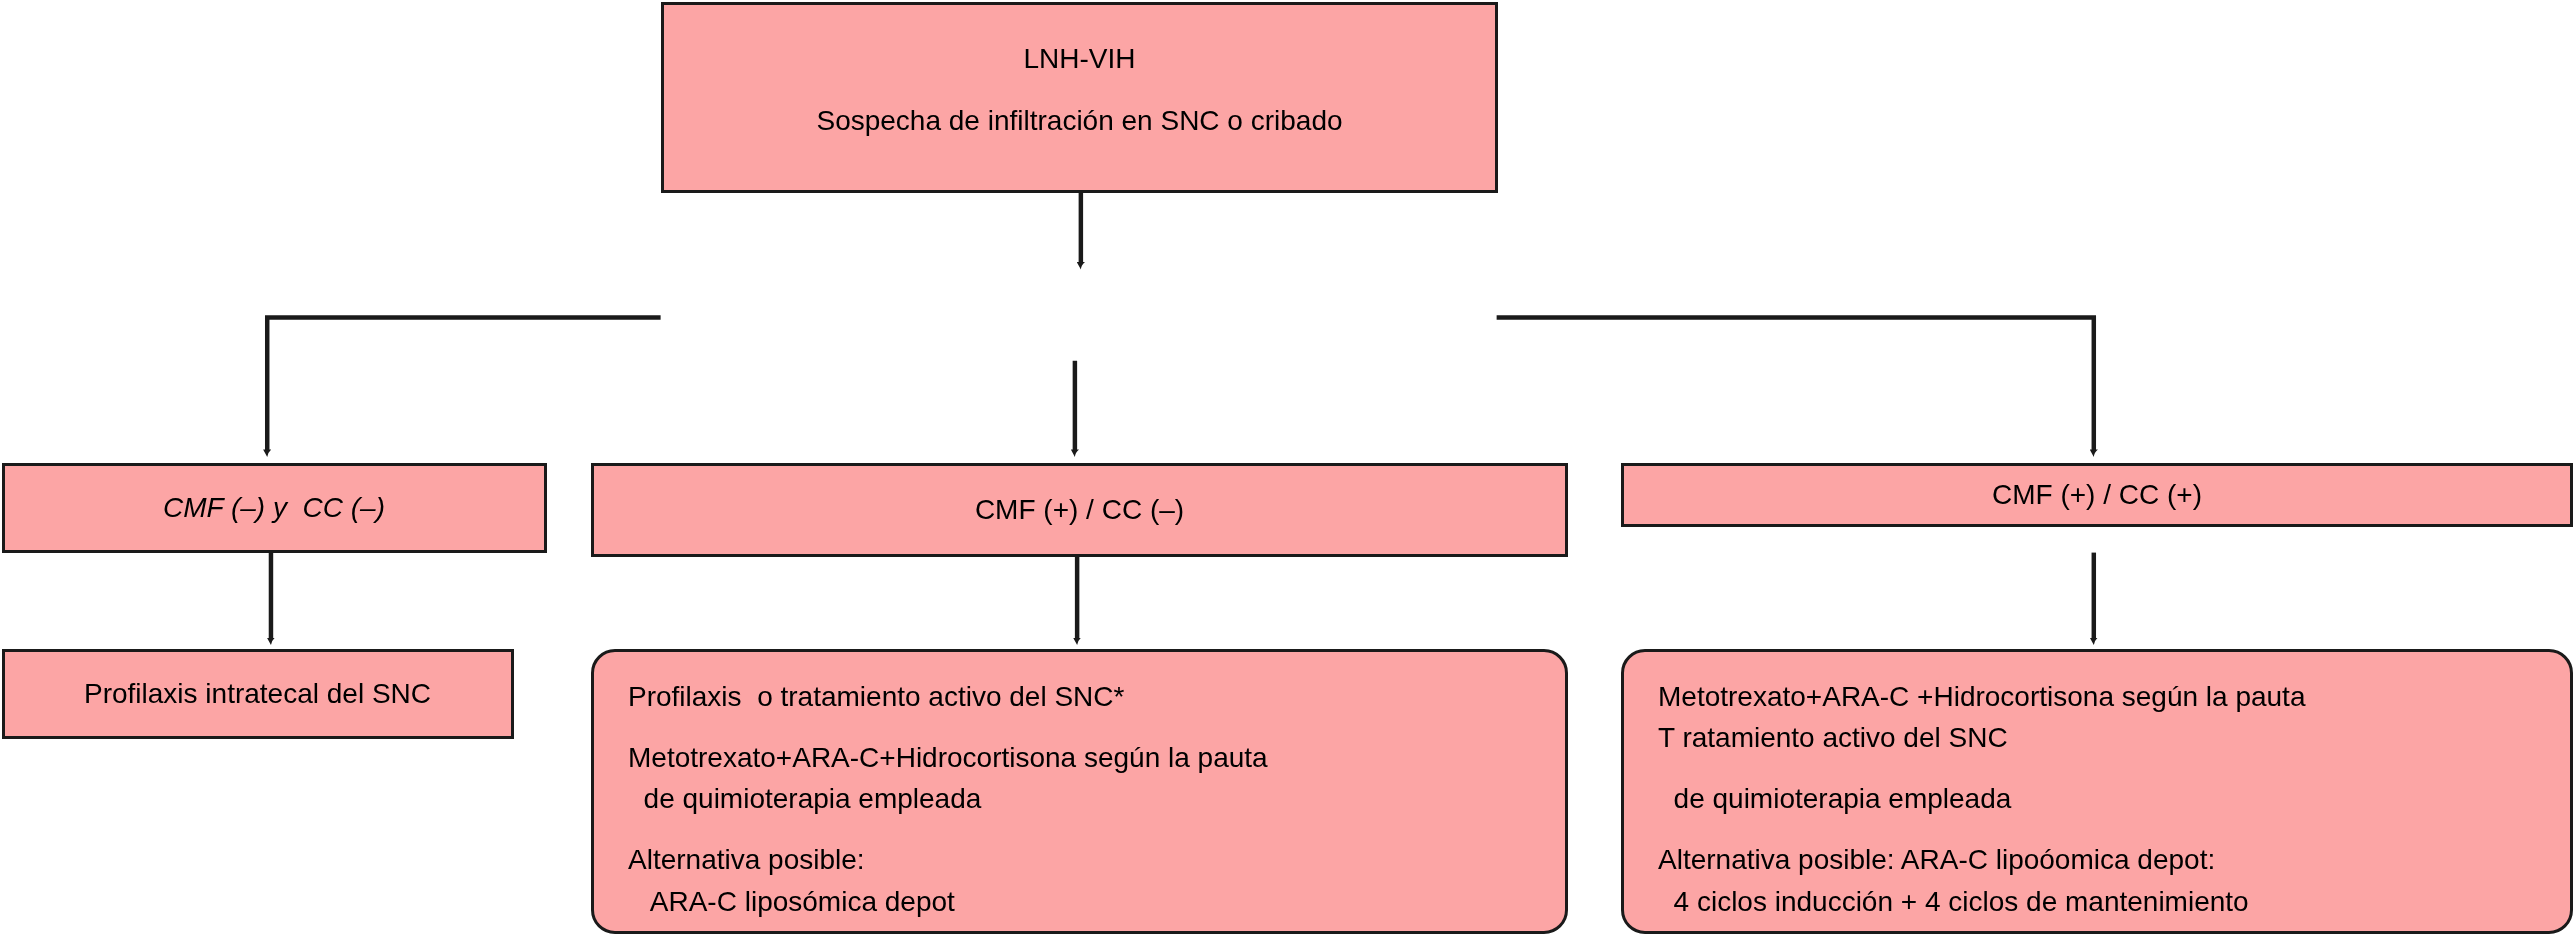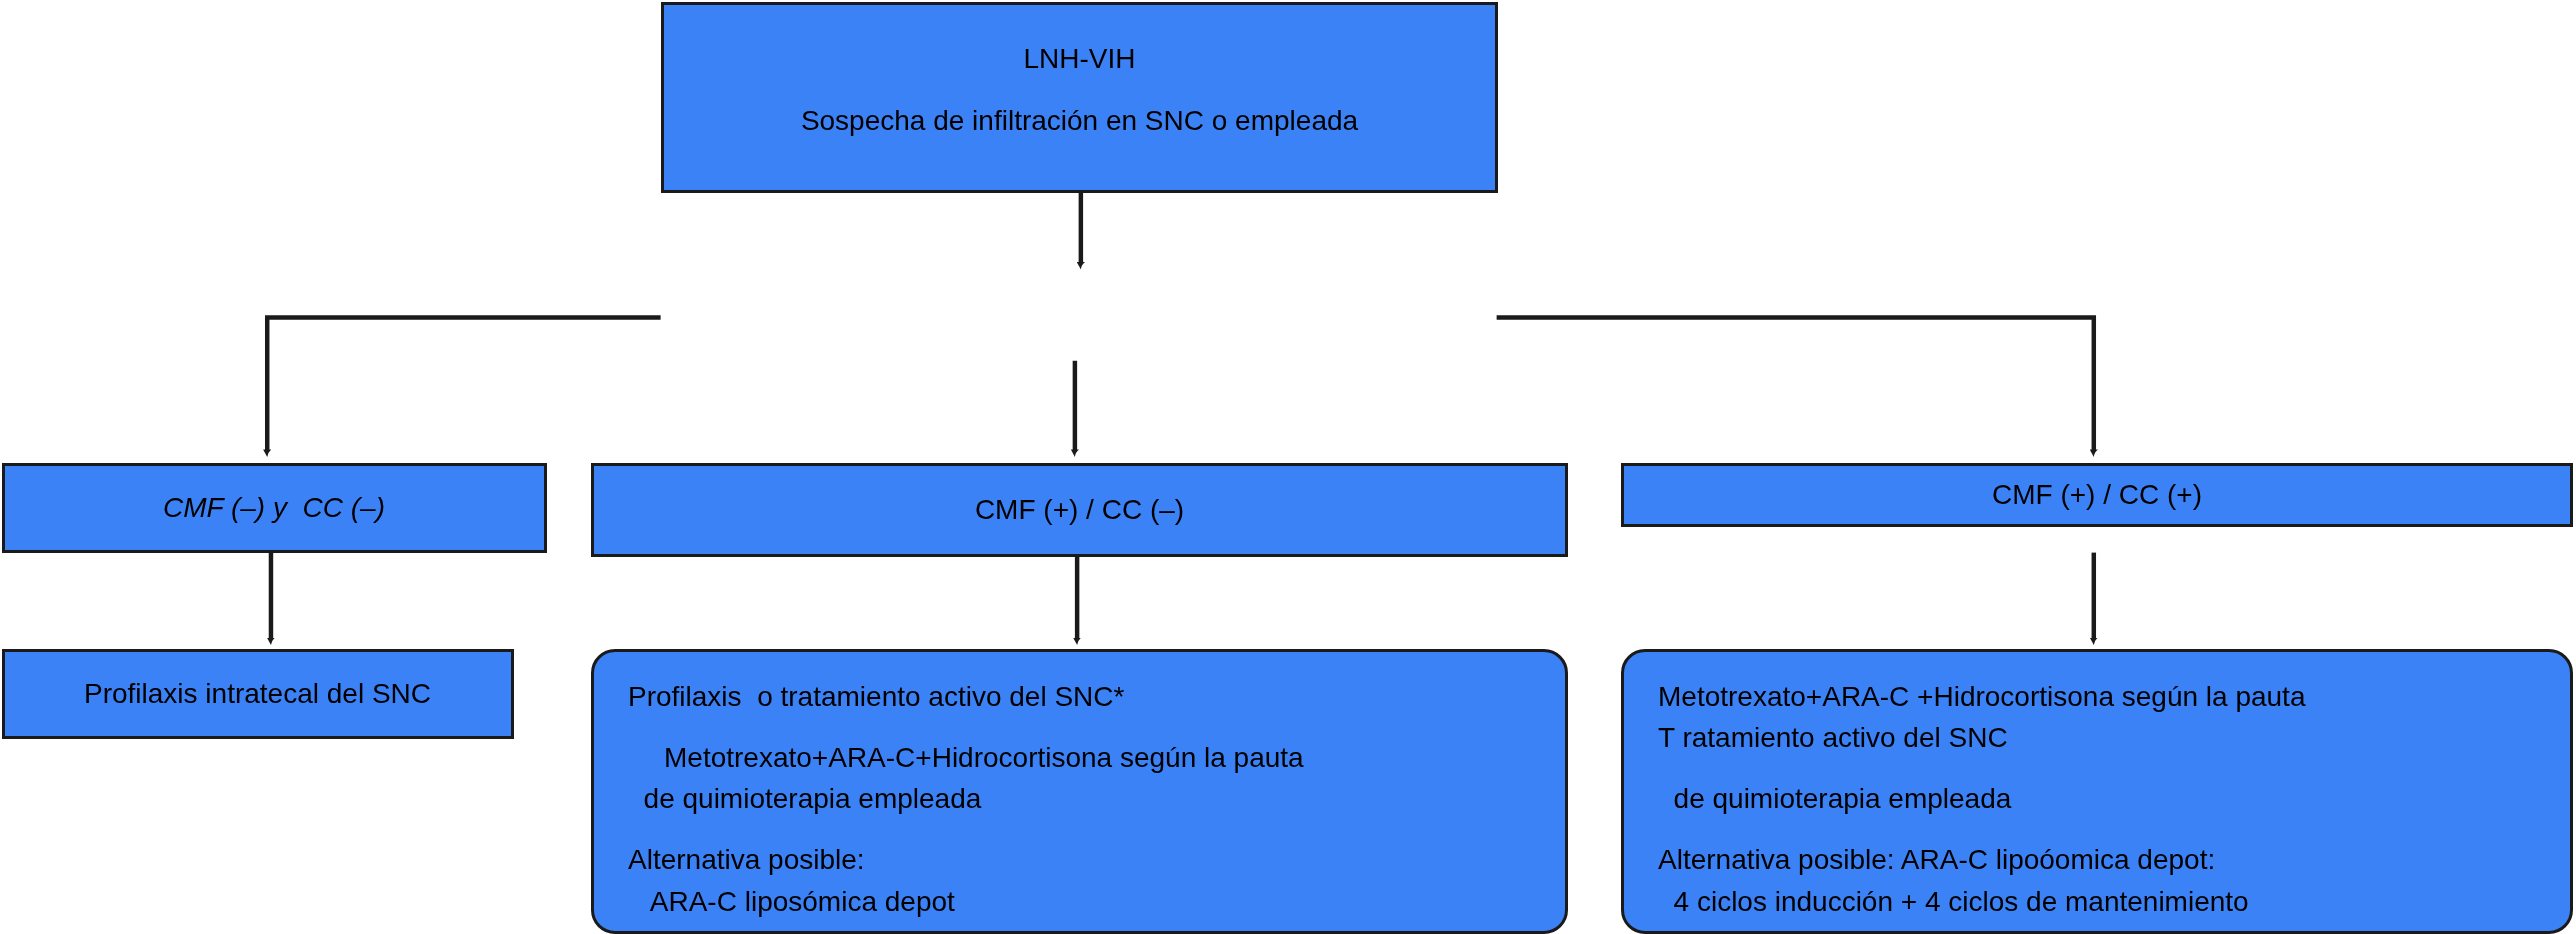--- a/index.html
+++ b/index.html
@@ -11,21 +11,21 @@
     position: relative;
     width: 2576px;
     height: 935px;
     background: #ffffff;
     font-family: "Liberation Sans", sans-serif;
     overflow: hidden;
   }
   .node {
     position: absolute;
     box-sizing: border-box;
-    background: #3b82f6;
+    background: #fca5a5;
     border: 3.7px solid #1a1a1a;
     color: #000000;
     font-size: 28px;
     line-height: 1.0;
   }
   .node.center {
     display: flex;
     flex-direction: column;
     align-items: center;
     justify-content: center;
@@ -89,21 +89,21 @@
       <path d="M1443,740 L1443,855" stroke="#1a1a1a" stroke-width="6" fill="none" marker-end="url(#arrowhead)"></path>
     </g>
 
     <g>
       <path d="M2805,740 L2805,855" stroke="#1a1a1a" stroke-width="6" fill="none" marker-end="url(#arrowhead)"></path>
     </g>
   </svg>
 
   <div class="node center" style="left:661px; top:1.5px; width:837px; height:191px; padding:13.4px 22.4px;">
     <div class="line" style="margin-bottom:34px;">LNH-VIH</div>
-    <div class="line" style="margin-bottom:15px;">Sospecha de infiltración en SNC o empleada</div>
+    <div class="line" style="margin-bottom:15px;">Sospecha de infiltración en SNC o cribado</div>
   </div>
 
 
   <div class="node center" style="left:1.5px; top:463px; width:545px; height:90px;font-style:italic;">
     <div class="line">CMF (–) y  CC (–)</div>
   </div>
 
   <div class="node center" style="left:591px; top:463px; width:977px; height:94px;">
     <div class="line">CMF (+) / CC (–)</div>
   </div>
@@ -111,21 +111,21 @@
   <div class="node center" style="left:1621px; top:463px; width:952px; height:64px;">
     <div class="line">CMF (+) / CC (+)</div>
   </div>
 
   <div class="node center" style="left:1.5px; top:649px; width:512px; height:90px;">
     <div class="line">Profilaxis intratecal del SNC</div>
   </div>
 
   <div class="node leftalign" style="left:591px; top:649px; width:977px; height:285px; padding:31px 0 0 34px;">
     <div class="line" style="margin-bottom:33px;">Profilaxis  o tratamiento activo del SNC*</div>
-    <div class="line" style="margin-bottom:13.4px;margin-left:36px;">Metotrexato+ARA-C+Hidrocortisona según la pauta</div>
+    <div class="line" style="margin-bottom:13.4px;">Metotrexato+ARA-C+Hidrocortisona según la pauta</div>
     <div class="line" style="margin-bottom:33px;">  de quimioterapia empleada</div>
     <div class="line" style="margin-bottom:13.4px;">Alternativa posible:</div>
     <div class="line">   ARA-C liposómica depot</div>
   </div>
 
   <div class="node leftalign" style="left:1621px; top:649px; width:952px; height:285px; padding:31px 0 0 34px;">
     <div class="line" style="margin-bottom:13.4px;">Metotrexato+ARA-C +Hidrocortisona según la pauta</div>
     <div class="line" style="margin-bottom:33px;">T ratamiento activo del SNC</div>
     <div class="line" style="margin-bottom:33px;">  de quimioterapia empleada</div>
     <div class="line" style="margin-bottom:13.4px;">Alternativa posible: ARA-C lipoóomica depot:</div>

